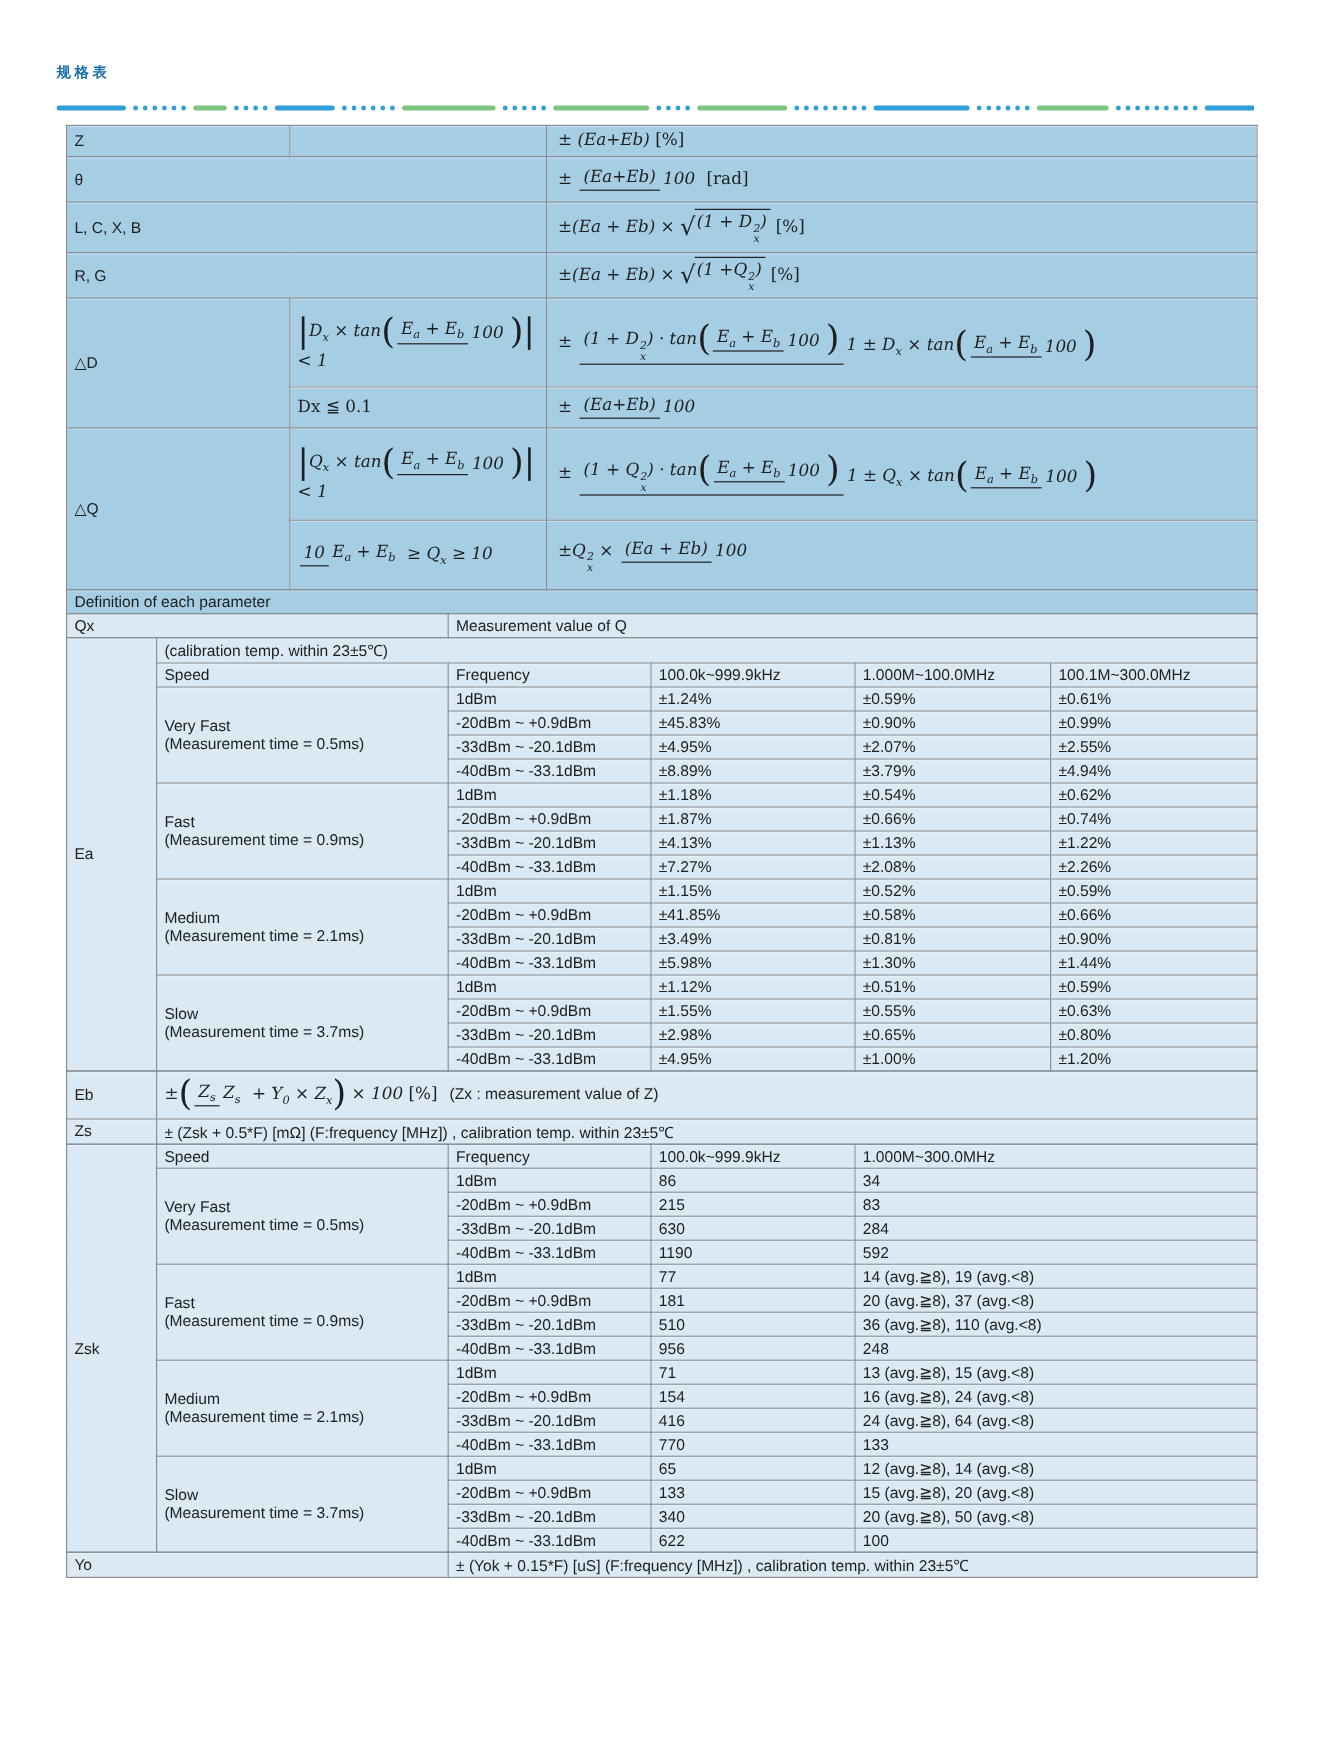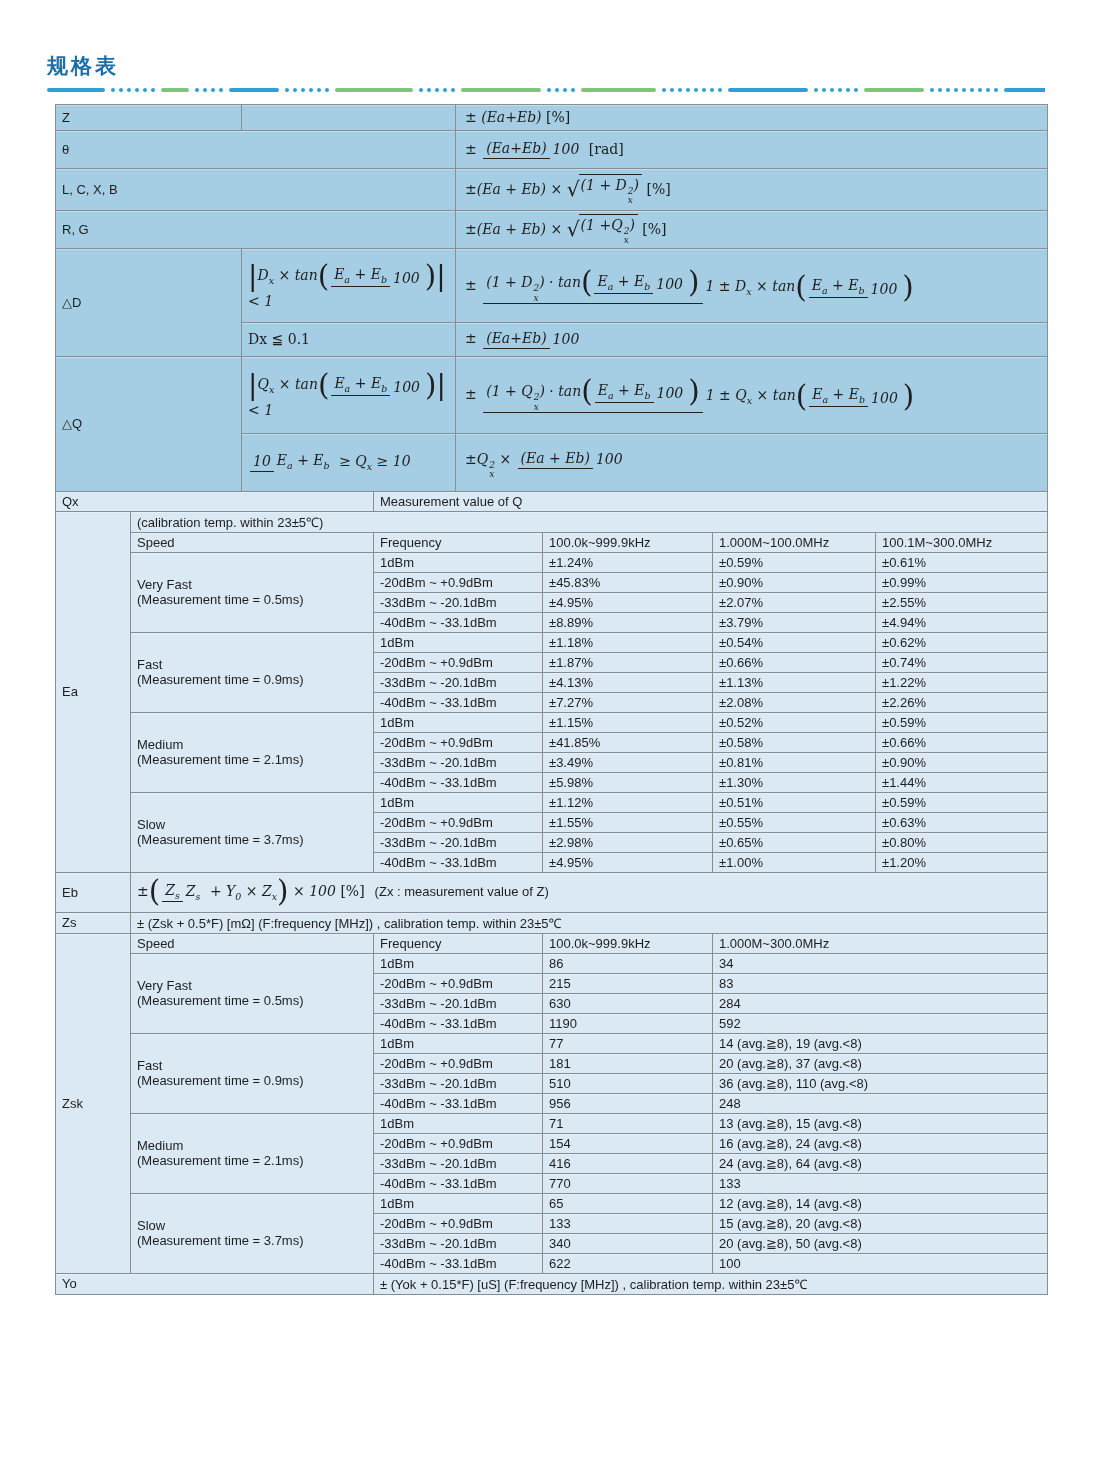--- a/index.html
+++ b/index.html
@@ -2,21 +2,21 @@
 <html><head>
 <meta charset="utf-8">
 <style>
   html,body{margin:0;padding:0;}
   body{
     width:1102px;height:1470px;background:#ffffff;overflow:hidden;
     font-family:"Liberation Sans", sans-serif;color:#1e1e1e;position:relative;
   }
   .page-title{
     position:absolute;left:47px;top:52px;margin:0;
-    font-size:21px;font-weight:bold;letter-spacing:3px;color:#1b6fa9;
+    font-size:12px;font-weight:bold;letter-spacing:3px;color:#1b6fa9;
   }
   .divider{
     position:absolute;left:47px;top:87px;width:998px;height:6px;
     display:flex;align-items:center;gap:6px;overflow:hidden;
   }
   .divider .bar{height:4px;border-radius:2px;flex:none;}
   .divider .dots{display:flex;gap:4px;flex:none;align-items:center;}
   .divider .dot{width:4px;height:4px;border-radius:50%;flex:none;}
 
   .spec{position:absolute;left:55px;top:104px;width:992px;}
@@ -231,20 +231,30 @@
                 <span>2</span>
                 <span>x</span>
               </span> × <span class="mf">
                 <span class="mfn">(Ea + Eb)</span>
                 <span class="mfd">100</span>
               </span></span></td>
     </tr>
   </tbody>
     </table>
 
+  <table>
+    <colgroup>
+        <col style="width:992px">
+      </colgroup>
+    <tbody>
+        <tr class="h20">
+      <td class="mid">Definition of each parameter</td>
+    </tr>
+  </tbody>
+    </table>
 
   <table>
     <colgroup>
         <col style="width:318px">
         <col style="width:674px">
       </colgroup>
     <tbody>
     <tr class="h20">
       <td class="pale">Qx</td>
       <td class="pale">Measurement value of Q</td>

